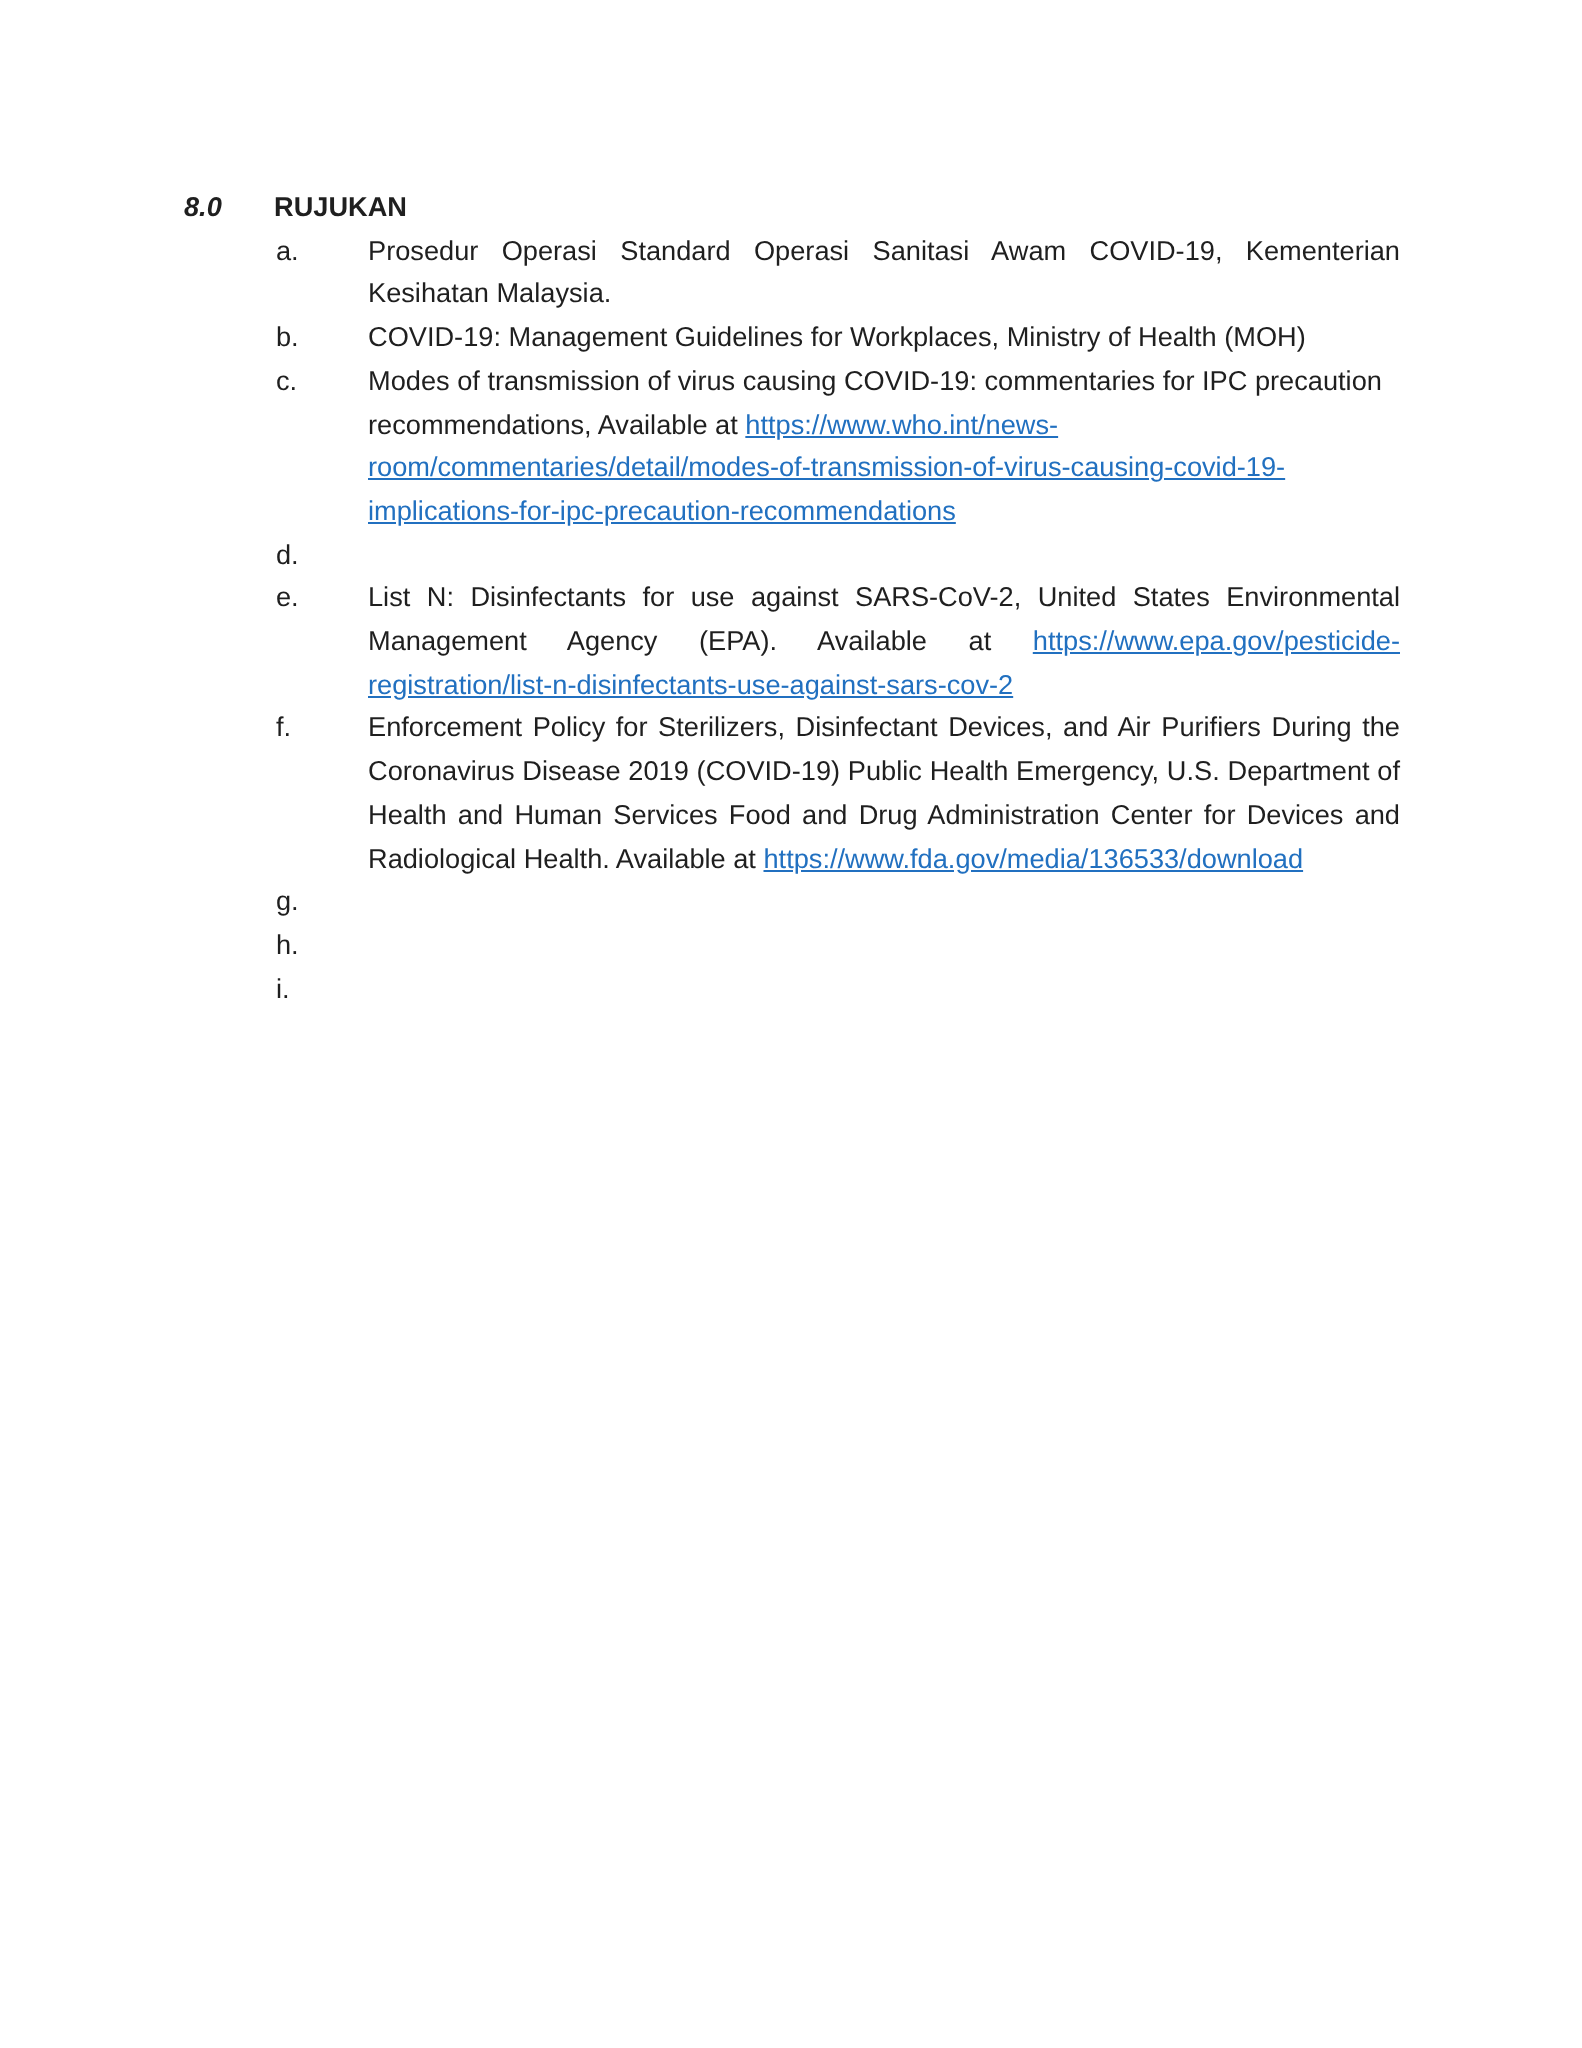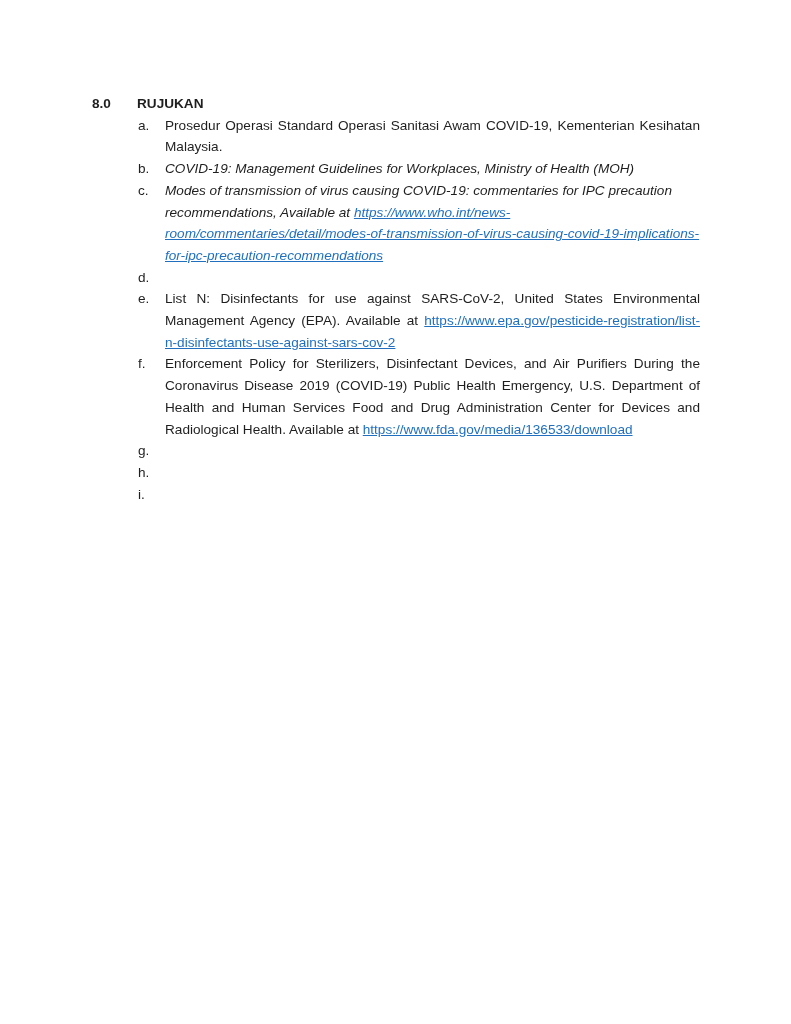--- a/index.html
+++ b/index.html
@@ -20,40 +20,42 @@
     color: #1f1f1f;
     overflow: hidden;
   }
   .heading {
     display: flex;
     font-weight: bold;
   }
   .heading-number {
     width: 45px;
     flex: none;
+    font-style: italic;
   }
   .ref-list {
     list-style: none;
     margin: 0;
     padding: 0;
   }
   .ref-item {
     display: flex;
   }
   .ref-marker {
     margin-left: 46px;
     width: 27px;
     flex: none;
   }
   .ref-body {
     flex: 1;
     min-width: 0;
+    margin-left: 19px;
   }
   .ref-body.justify { text-align: justify; }
-  .ref-body.left { text-align: left; font-style: italic; }
+  .ref-body.left { text-align: left; }
   .ref-link {
     color: var(--link-color, #2170c0);
     text-decoration: underline;
     overflow-wrap: break-word;
     cursor: pointer;
   }
 </style>
 </head>
 <body>
 

